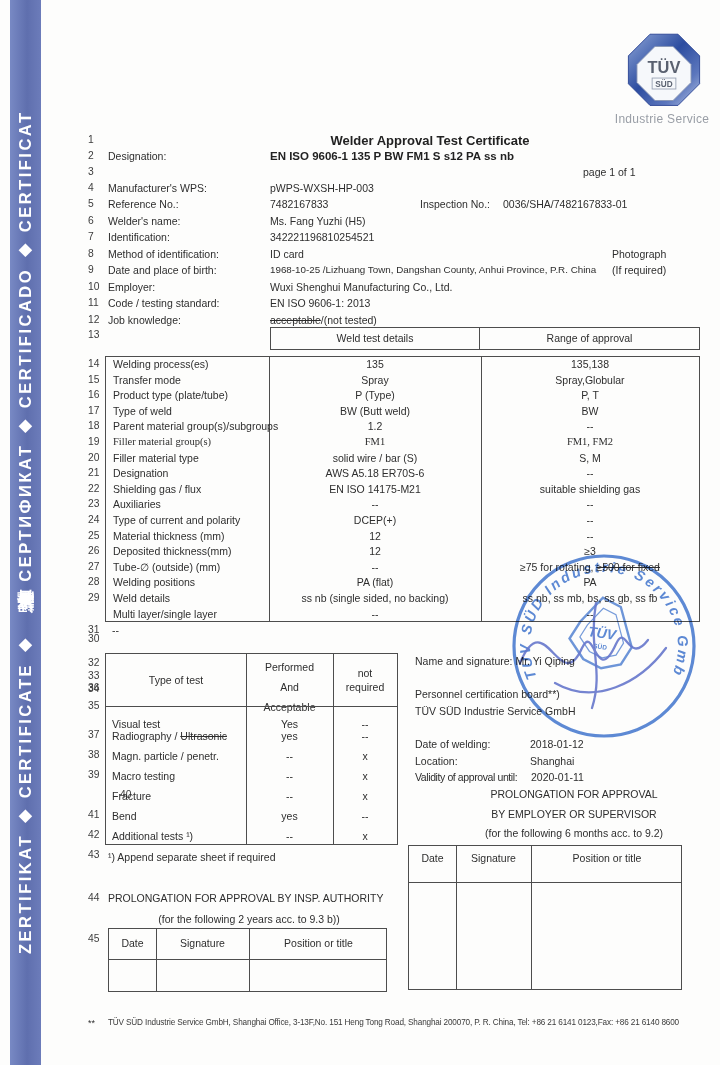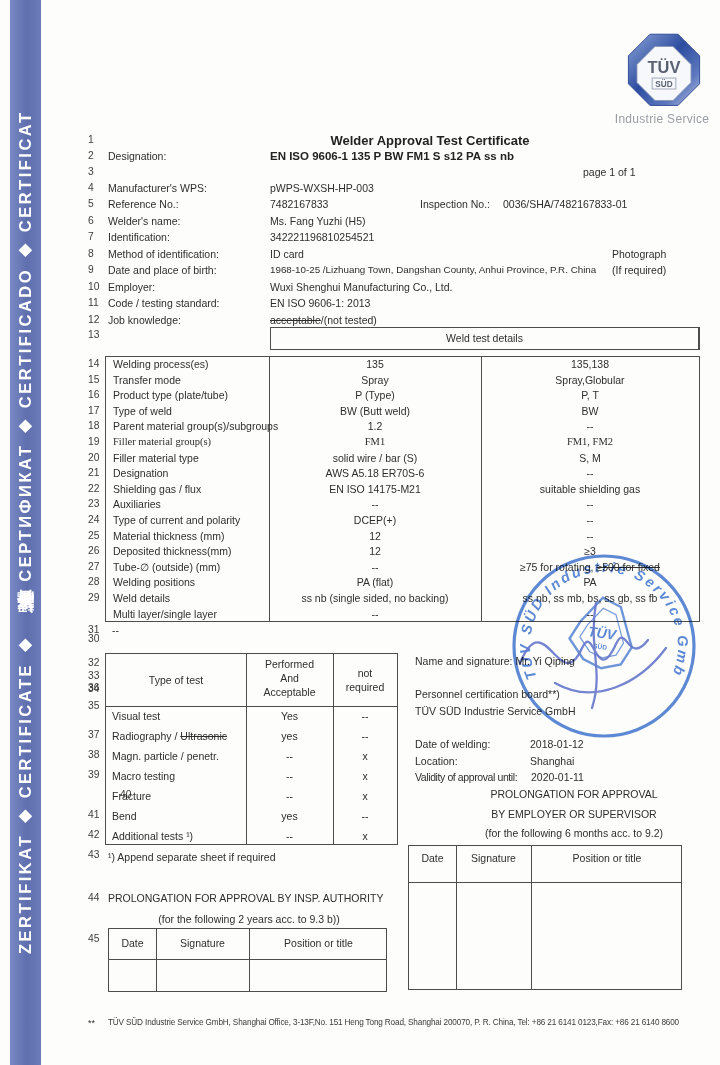--- a/index.html
+++ b/index.html
@@ -37,21 +37,21 @@
   .mtable{position:absolute;left:105px;top:356px;width:595px;height:266px;border:1.4px solid #4d4d4d}
   .v{position:absolute;top:0;bottom:0;width:0;border-left:1px solid #4d4d4d}
   .mrow{position:absolute;left:0;right:0;height:15.6px}
   .mc1{position:absolute;left:7px;top:1px;width:152px;white-space:nowrap}
   .mc2{position:absolute;left:163px;top:1px;width:212px;text-align:center;white-space:nowrap}
   .mc3{position:absolute;left:375px;top:1px;width:218px;text-align:center;white-space:nowrap}
   .l31{position:absolute;left:112px;top:624px}
   
   .ttable{position:absolute;left:105px;top:653px;width:293px;height:192px;border:1.4px solid #4d4d4d}
   .th1{position:absolute;left:0;top:0;width:140px;height:52px;text-align:center;padding-top:20px}
-  .th2{position:absolute;left:140px;top:0;width:87px;text-align:center;white-space:pre-line;padding-top:3px;line-height:14px}
+  .th2{position:absolute;left:140px;top:0;width:87px;text-align:center;white-space:pre-line;padding-top:3px;line-height:20px}
   .th3{position:absolute;left:227px;top:0;width:64px;text-align:center;white-space:pre-line;padding-top:12px;line-height:14px}
   .thdr-line{position:absolute;top:52px;left:0;right:0;border-top:1.2px solid #4d4d4d}
   #test-rows{position:absolute;top:52px;left:0;right:0;bottom:0}
   .trow{position:absolute;left:0;right:0;height:20px}
   .tc1{position:absolute;left:6px;top:4px;width:132px;white-space:nowrap}
   .tc2{position:absolute;left:140px;top:4px;width:87px;text-align:center}
   .tc3{position:absolute;left:227px;top:4px;width:64px;text-align:center}
   
   .rline{position:absolute;white-space:nowrap}
   .rcenter{position:absolute;left:438px;width:272px;text-align:center;white-space:nowrap}
@@ -191,20 +191,21 @@
         <div class="hvalue">EN ISO 9606-1: 2013</div>
       </div>
       <div class="hrow" style="top: 314px;">
         <div class="hlabel">Job knowledge:</div>
         <div class="hvalue"><span class="strike">acceptable</span><span>/(not tested)</span></div>
       </div>
     </div>
 
   <div class="htable">
     <div class="hcell">Weld test details</div>
+    <div class="hcell">Range of approval</div>
   </div>
 
   <div class="mtable">
     <div class="v" style="left:163px"></div>
     <div class="v" style="left:375px"></div>
     <div id="main-rows">
         <div class="mrow" style="top: 0px;">
           <div class="mc1">Welding process(es)</div>
           <div class="mc2">135</div>
           <div class="mc3">135,138</div>
@@ -298,21 +299,21 @@
     <div class="v" style="left:140px"></div>
     <div class="v" style="left:227px"></div>
     <div class="th1">Type of test</div>
     <div class="th2">Performed
 And
 Acceptable</div>
     <div class="th3">not
 required</div>
     <div class="thdr-line"></div>
     <div id="test-rows">
-        <div class="trow" style="top: 0px; text-decoration: underline;">
+        <div class="trow" style="top: 8px; text-decoration: underline;">
           <div class="tc1">Visual test</div>
           <div class="tc2">Yes</div>
           <div class="tc3">--</div>
         </div>
         <div class="trow" style="top: 20px;">
           <div class="tc1"><span>Radiography / </span><span class="strike">Ultrasonic</span></div>
           <div class="tc2">yes</div>
           <div class="tc3">--</div>
         </div>
         <div class="trow" style="top: 40px;">

